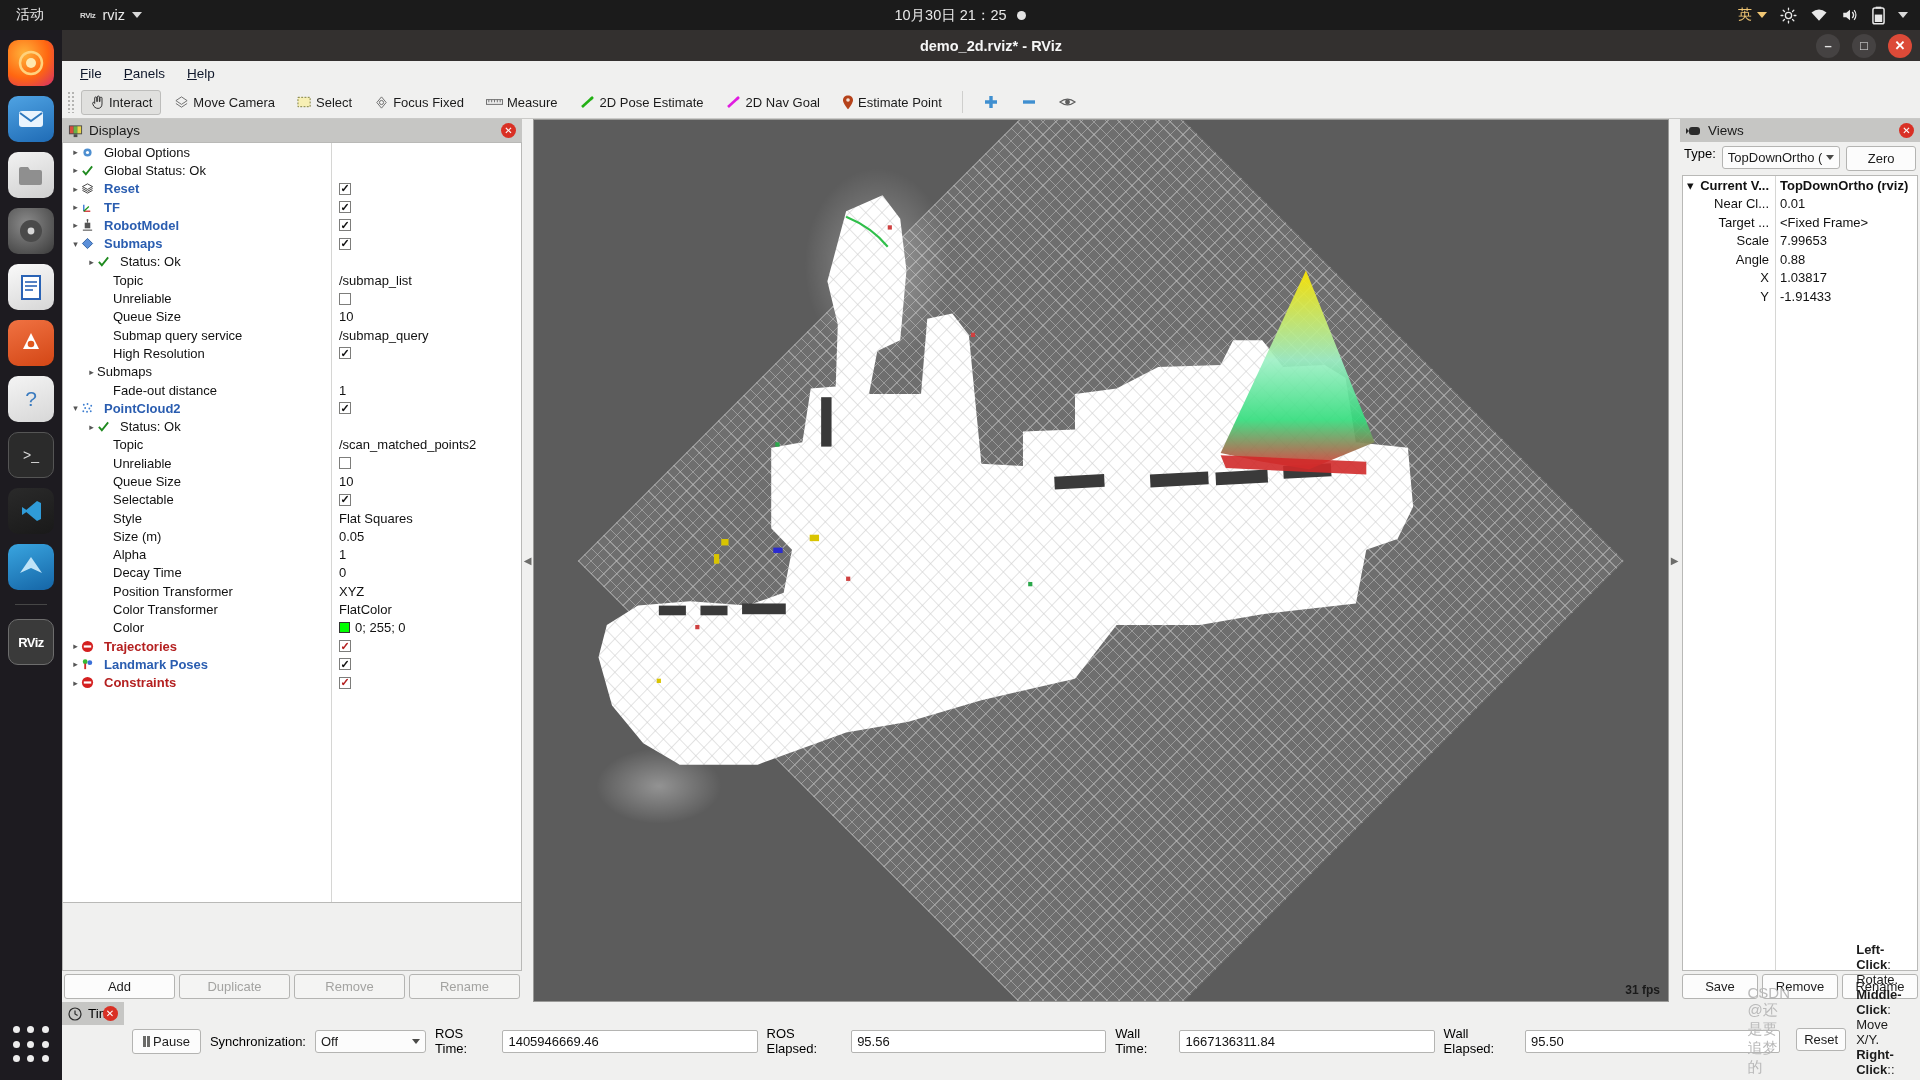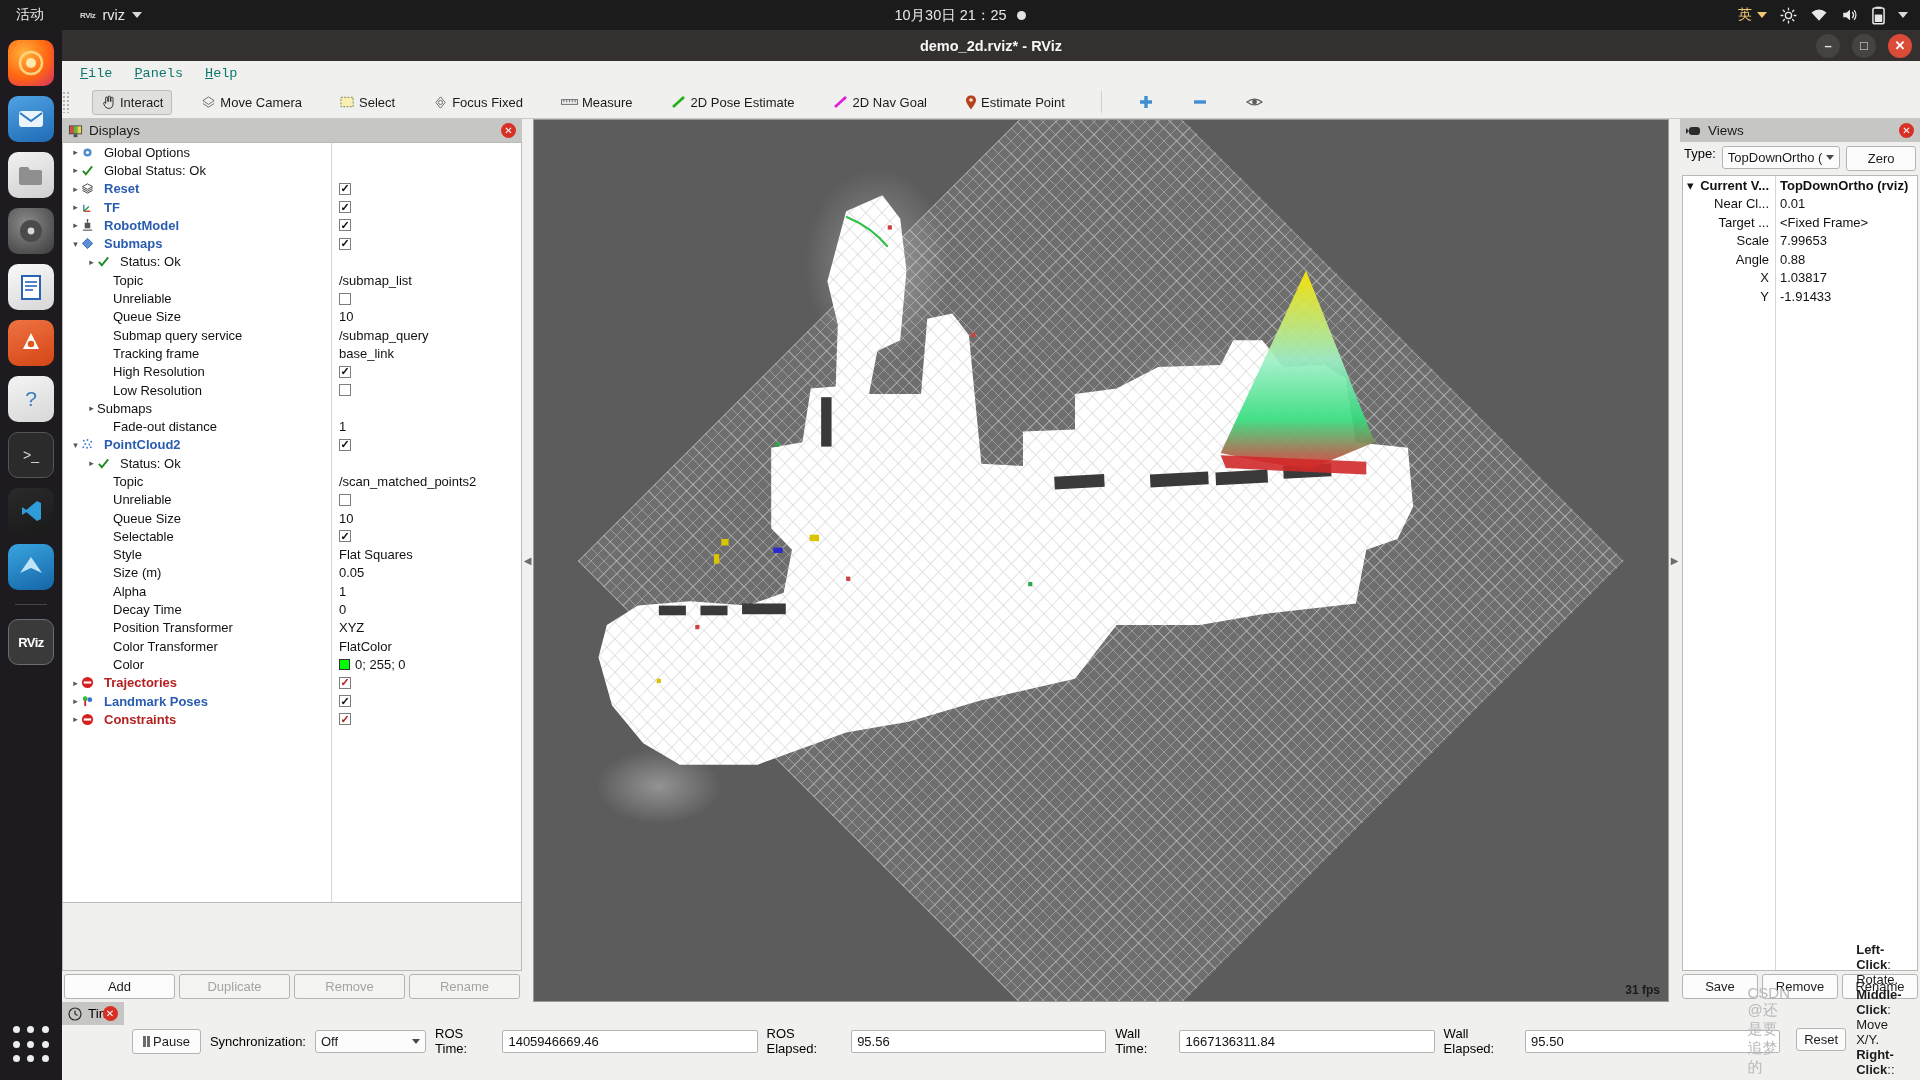--- a/index.html
+++ b/index.html
@@ -101,29 +101,29 @@
   .winbtn {
     width: 24px; height: 24px; border-radius: 50%;
     display:flex; align-items:center; justify-content:center;
     color: #e4e4e4; font-size: 13px; background: #454242;
   }
   .winbtn.close { background: #dc4a38; color: #fff; }
 
   
   #menubar {
     height: 25px; background: #f0f0ef; display: flex; align-items: center;
-    padding-left: 8px; gap: 2px; font-size: 13.5px; color: #0f766e; font-family: Liberation Mono, monospace;
+    padding-left: 8px; gap: 2px; font-size: 13.5px; color: #0f172a;
   }
   #menubar .mi { padding: 3px 10px; border-radius: 2px; }
   #menubar .mi u { text-decoration: underline; }
 
   
   #toolbar {
     height: 33px; background: #f0f0ef; border-bottom: 1px solid #c9c9c7;
-    display: flex; align-items: center; gap: 20px;
+    display: flex; align-items: center; padding-left: 5px; gap: 4px;
     font-size: 13px; color: #1b1b1b;
   }
   .tb-grip { width: 7px; height: 22px; margin-right:3px;
     background-image: radial-gradient(#b4b4b2 1px, transparent 1px);
     background-size: 4px 4px; }
   .tb-btn {
     display: flex; align-items: center; gap: 4px;
     padding: 4px 8px; border-radius: 3px; border: 1px solid transparent;
     white-space: nowrap;
   }
@@ -688,42 +688,24 @@
               <span class="name">
                 <span>Submap query service</span>
               </span>
               <span class="val">
                 <span>/submap_query</span>
               </span>
             </div>
             <div class="row">
               <span class="arrow" style="margin-left: 39px;"></span>
               <span class="name">
-                <span>Tracking frame</span>
-              </span>
-              <span class="val">
-                <span>base_link</span>
-              </span>
-            </div>
-            <div class="row">
-              <span class="arrow" style="margin-left: 39px;"></span>
-              <span class="name">
                 <span>High Resolution</span>
               </span>
               <span class="val">
                 <span class="cb">✓</span>
-              </span>
-            </div>
-            <div class="row">
-              <span class="arrow" style="margin-left: 39px;"></span>
-              <span class="name">
-                <span>Low Resolution</span>
-              </span>
-              <span class="val">
-                <span class="cb"></span>
               </span>
             </div>
             <div class="row">
               <span class="arrow" style="margin-left: 23px;">▸</span>
               <span class="name">
                 <span>Submaps</span>
               </span>
             </div>
             <div class="row">
               <span class="arrow" style="margin-left: 39px;"></span>

